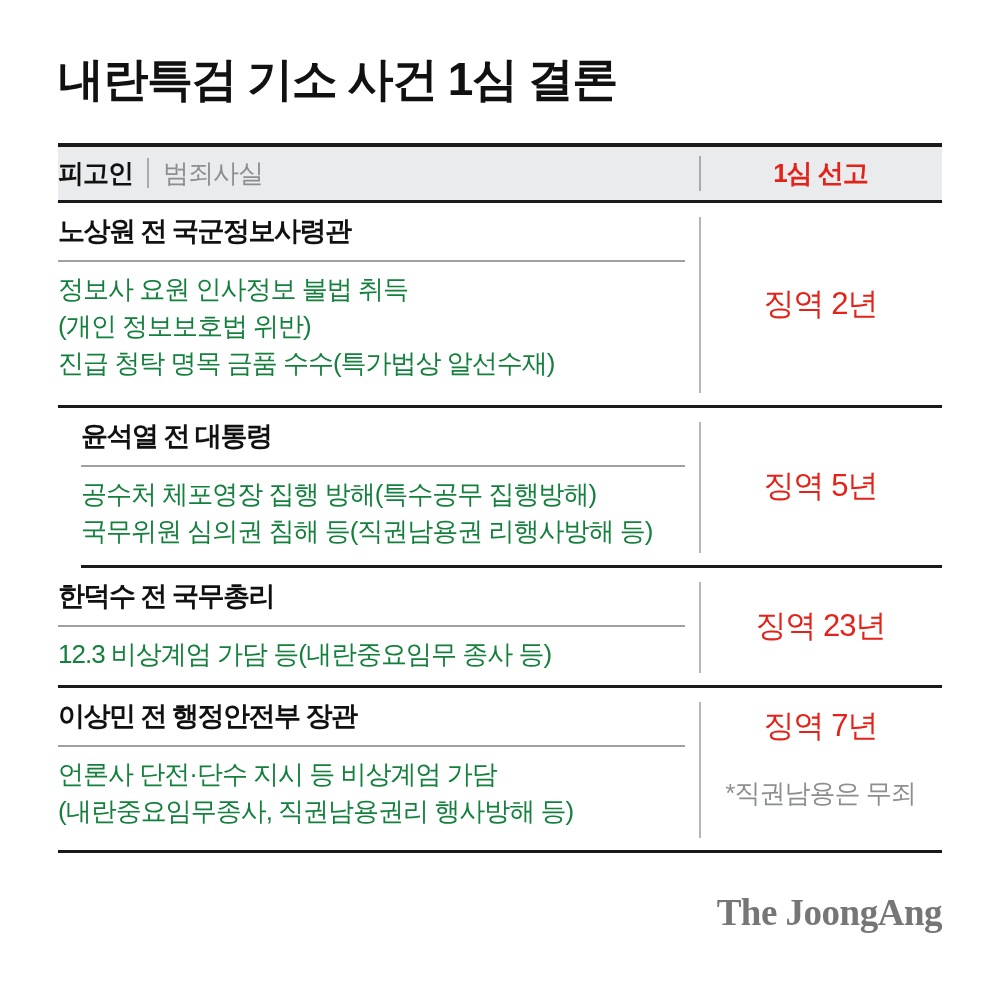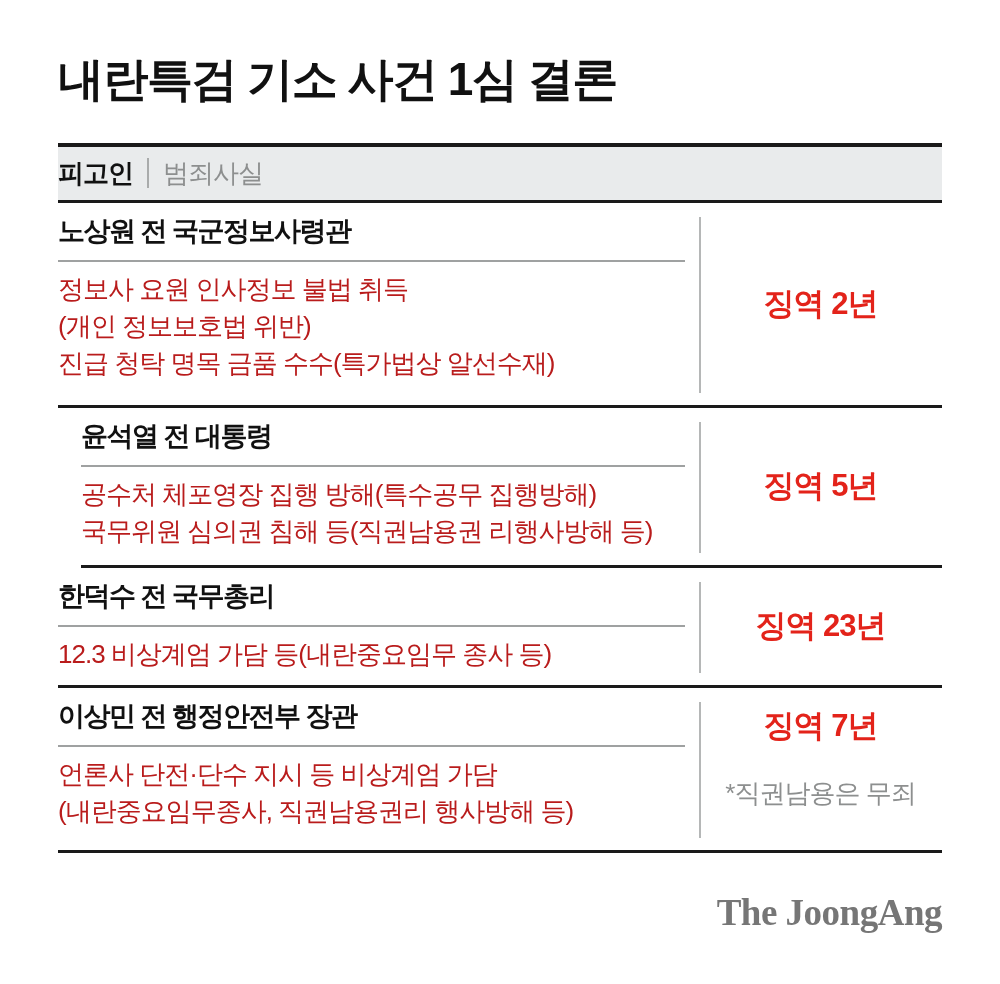--- a/index.html
+++ b/index.html
@@ -41,32 +41,32 @@
   
   .row { display:flex; border-bottom:3px solid var(--border-dark,#1a1a1a); }
   .row-1 { height:205px; }
   .row-2 { height:160px;margin-left:23px; }
   .row-3 { height:120px; }
   .row-4 { height:165px; }
   .row-left { flex:1; padding:13px 14px 0 0; }
   .row-name { font-size:27px; font-weight:800; letter-spacing:-1.5px; color:#111; line-height:1.15; }
   .name-underline { height:2px; background:#9fa1a1; border:none; margin:13px 0 9px 0; }
   .row-charges {
-    font-size:26px; color:#b91c1c; letter-spacing:-1px;
+    font-size:26px; color:#15803d; letter-spacing:-1px;
     line-height:37px; white-space:pre-line;
   }
   .row-right {
     width:243px; position:relative;
     display:flex; flex-direction:column; align-items:center; justify-content:center;
   }
   .row-right::before {
     content:""; position:absolute; left:0; top:14px; bottom:12px; width:2px; background:#b5b7b7;
   }
   .row-4 .row-right { justify-content:flex-start; padding-top:17px;gap:13px; }
-  .sentence { font-size:31px; font-weight:700; letter-spacing:-1px; color:var(--accent-red,#e3231a); }
+  .sentence { font-size:31px; font-weight:400; letter-spacing:-1px; color:var(--accent-red,#e3231a); }
   .note {
     font-size:26px; color:#8d8f8f; letter-spacing:-1px;
     text-align:center; line-height:34px; margin-top:16px; max-width:195px;
   }
   .note:empty { display:none; }
 
   .logo {
     margin-top:38px; text-align:right;
     font-family:"Liberation Serif","DejaVu Serif",serif;
     font-size:37px; font-weight:700; color:#767676; letter-spacing:-0.5px;
@@ -79,20 +79,23 @@
 
   <h1 class="title">내란특검 기소 사건 1심 결론</h1>
 
   <div class="table">
 
     <div class="header-row">
       <div class="header-left">
         <span class="hdr-defendant">피고인</span>
         <span class="hdr-vbar"></span>
         <span class="hdr-charges">범죄사실</span>
+      </div>
+      <div class="header-right">
+        <span class="hdr-verdict">1심 선고</span>
       </div>
     </div>
 
     <div class="row row-1">
       <div class="row-left">
         <div class="row-name">노상원 전 국군정보사령관</div>
         <hr class="name-underline">
         <div class="row-charges">정보사 요원 인사정보 불법 취득
 (개인 정보보호법 위반)
 진급 청탁 명목 금품 수수(특가법상 알선수재)</div>

